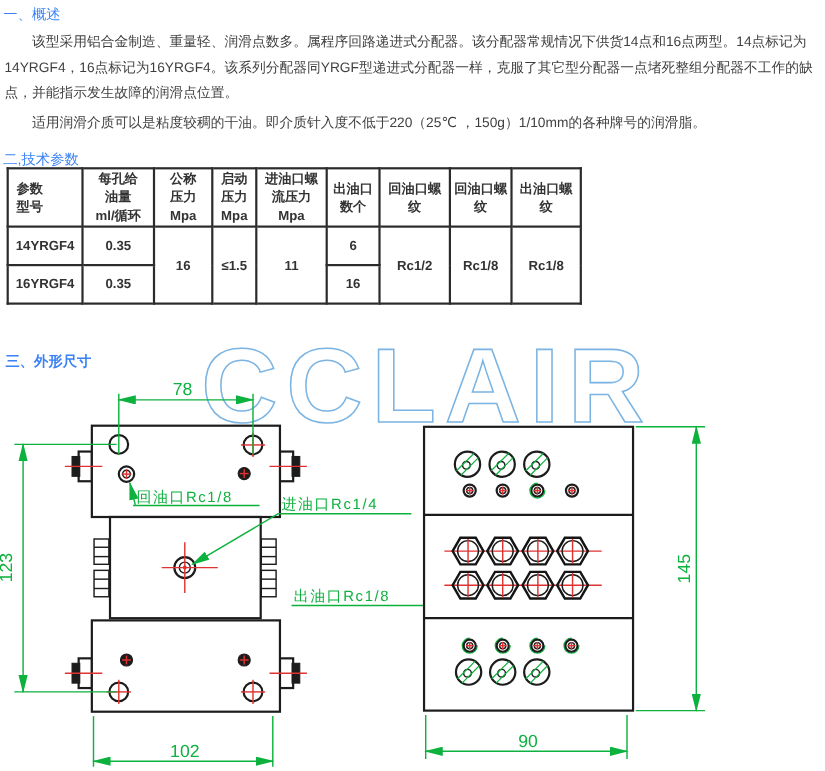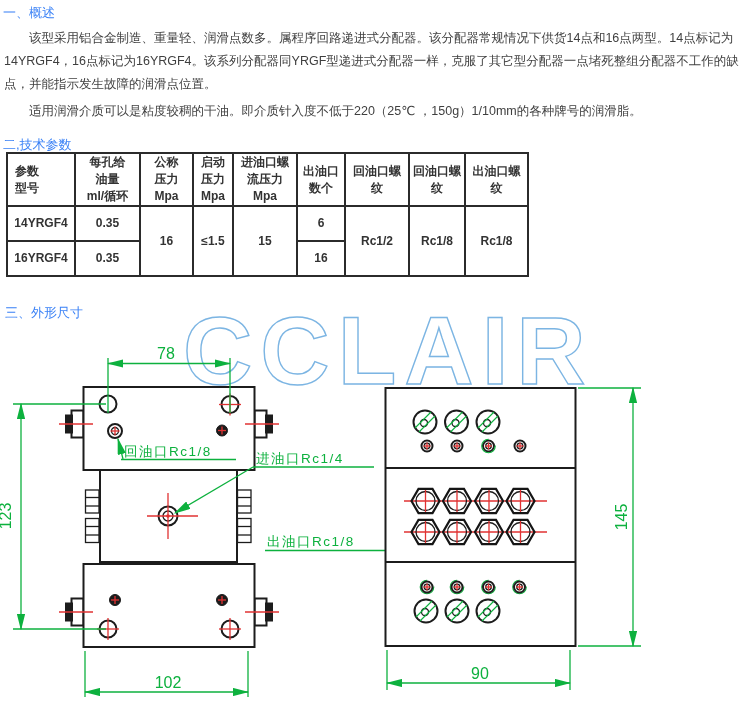--- a/index.html
+++ b/index.html
@@ -91,35 +91,35 @@
     <th>回油口螺
 纹</th>
     <th>出油口螺
 纹</th>
   </tr>
   <tr class="row">
     <td>14YRGF4</td>
     <td>0.35</td>
     <td rowspan="2">16</td>
     <td rowspan="2">≤1.5</td>
-    <td rowspan="2">15</td>
+    <td rowspan="2">11</td>
     <td>6</td>
     <td rowspan="2">Rc1/2</td>
     <td rowspan="2">Rc1/8</td>
     <td rowspan="2">Rc1/8</td>
   </tr>
   <tr class="row">
     <td>16YRGF4</td>
     <td>0.35</td>
     <td>16</td>
   </tr>
 </tbody>
   </table>
 
-<div class="abs heading" style="left:5px;top:304px;">三、外形尺寸</div>
+<div class="abs heading" style="left:5px;top:320px;font-weight:bold;">三、外形尺寸</div>
 
 <svg class="abs" style="left:0;top:300px;" width="750" height="401" viewBox="0 0 750 401">
   <defs>
     <marker id="ar" viewBox="0 0 12 6" refX="11" refY="3" markerWidth="13" markerHeight="6.5" orient="auto-start-reverse">
         <path d="M0,0L12,3L0,6Z" fill="#0db13e"></path>
       </marker>
   </defs>
 
   <text class="wm" x="183" y="84">CCLAIR</text>
 

